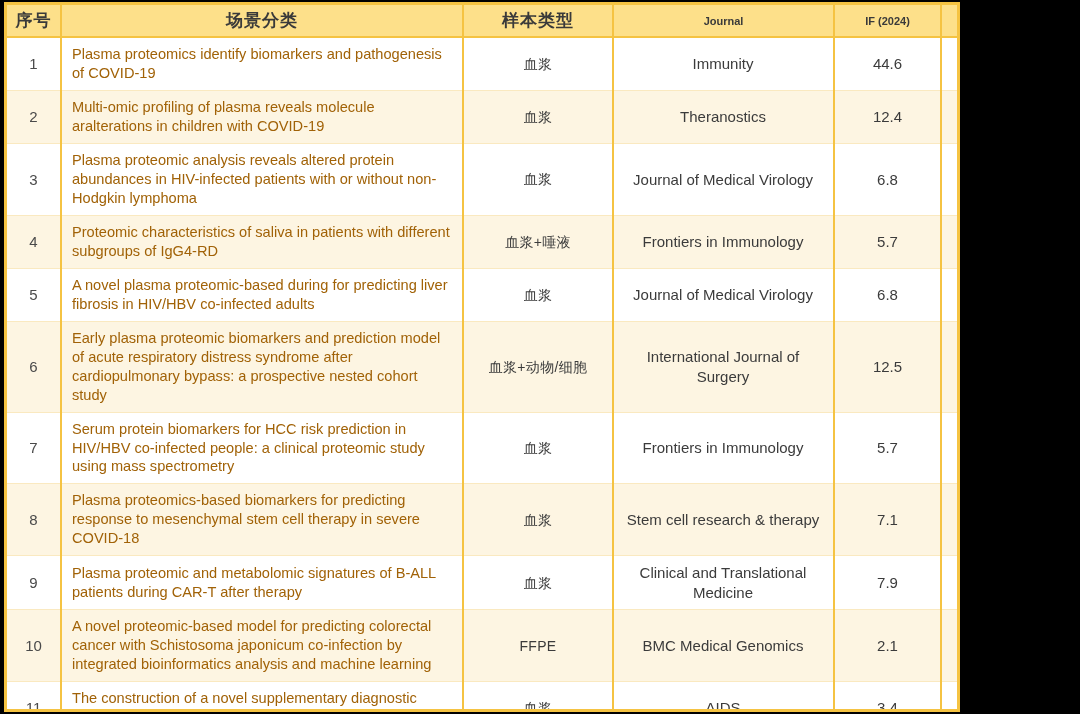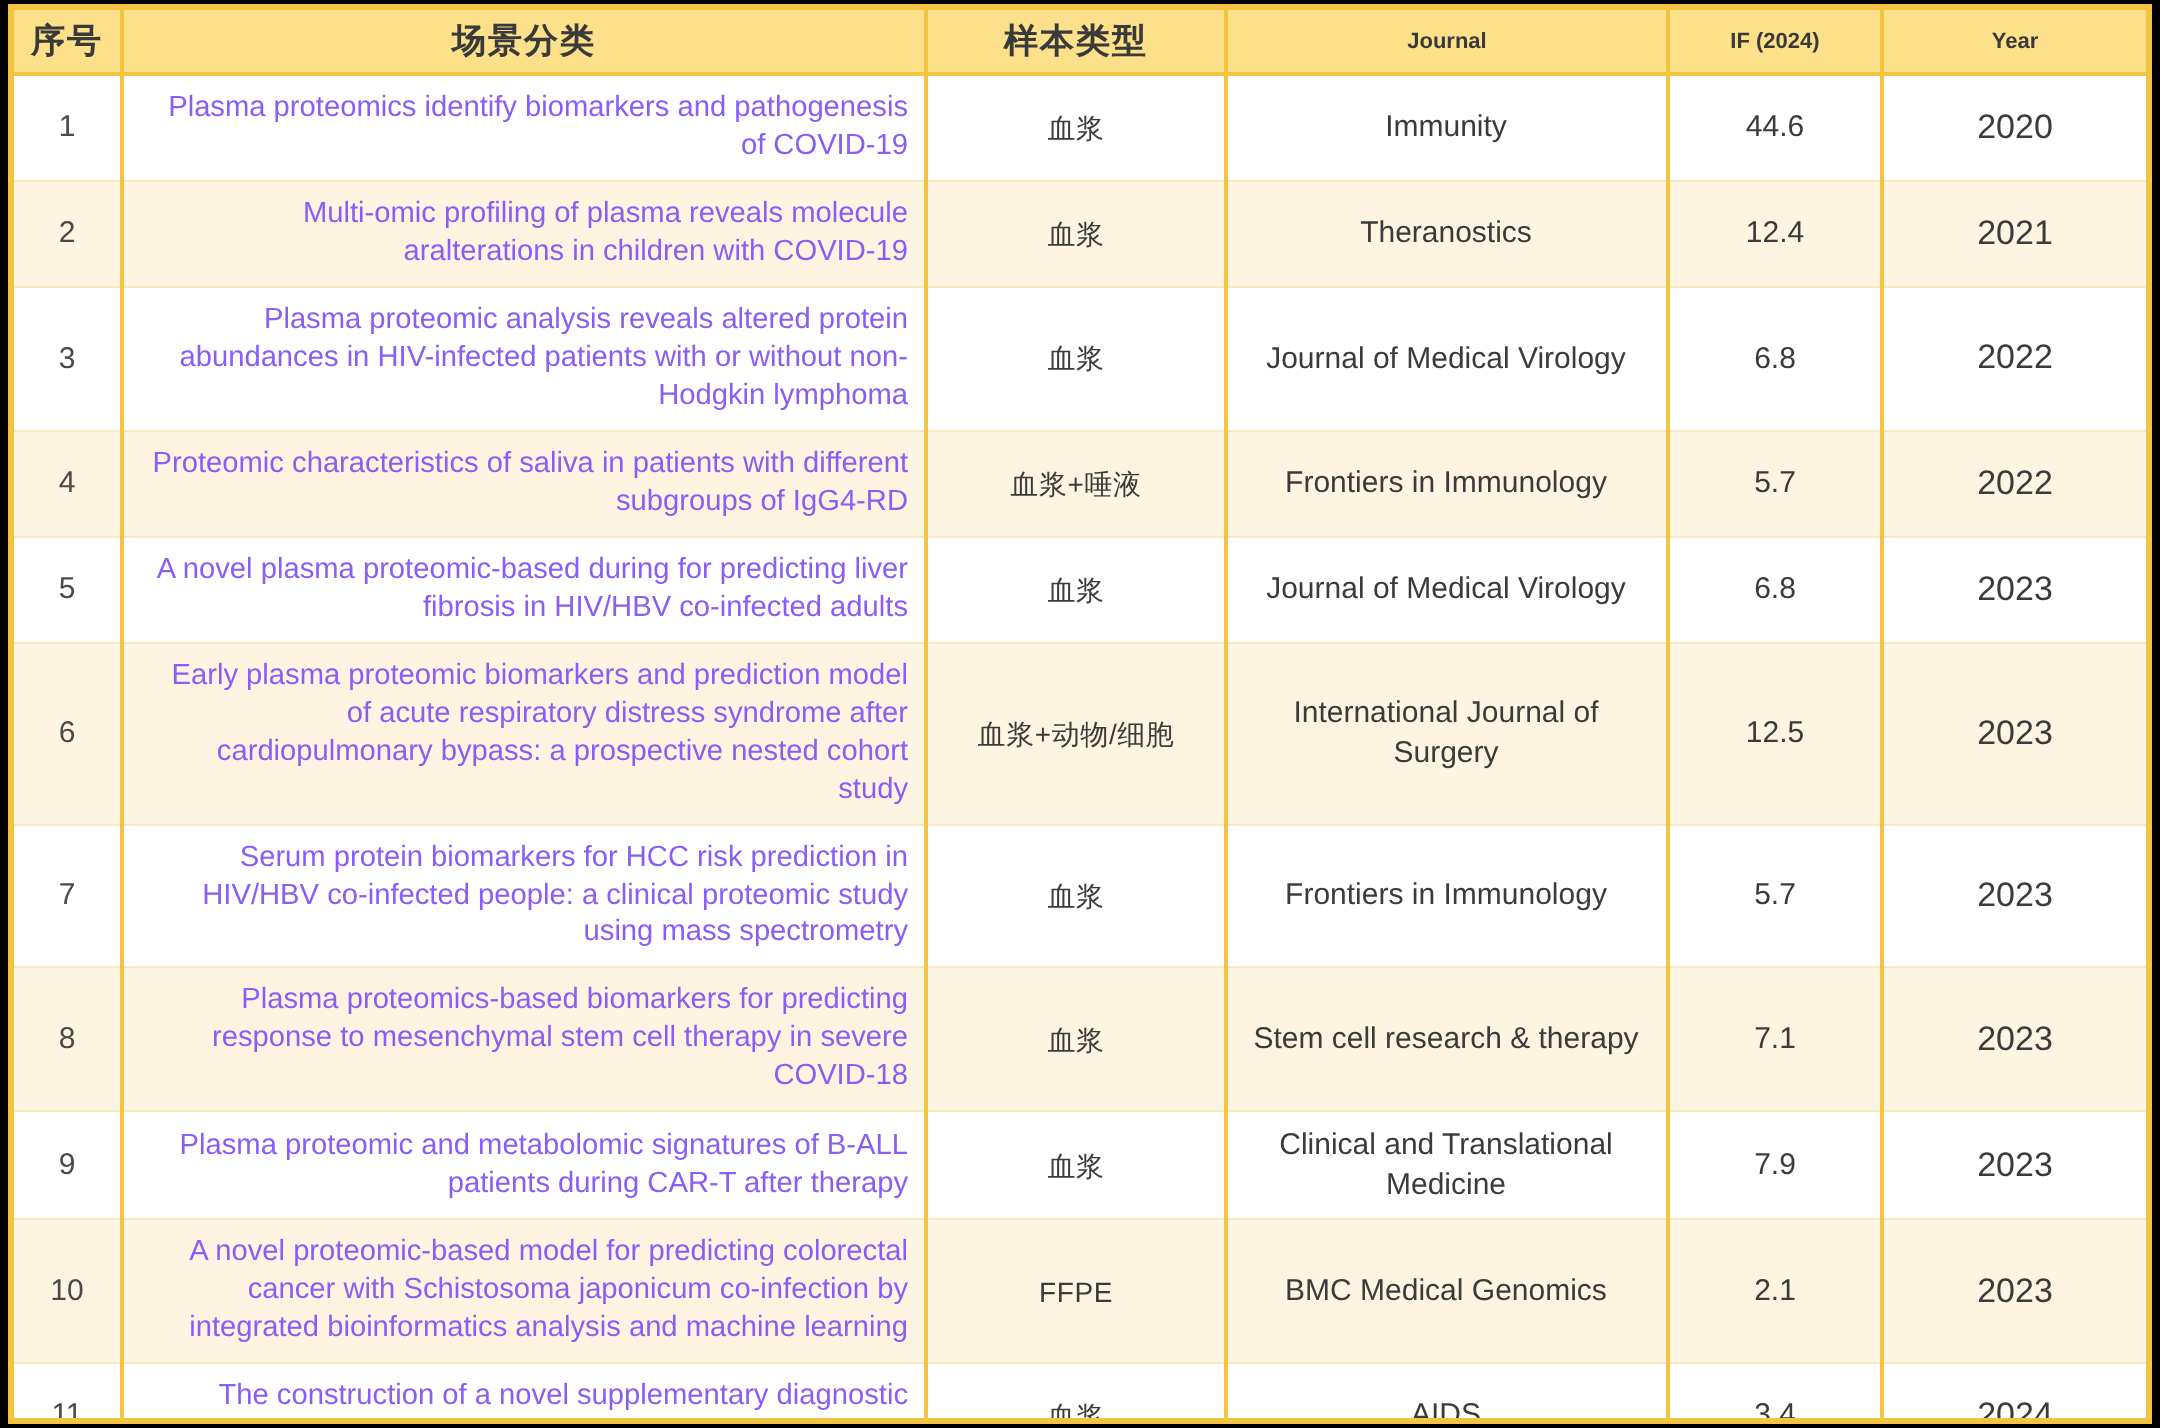--- a/index.html
+++ b/index.html
@@ -13,21 +13,21 @@
     overflow: hidden;
   }
   body {
     font-family: "Liberation Sans", "DejaVu Sans", sans-serif;
   }
 
   .table-frame {
     position: absolute;
     left: 4px;
     top: 2px;
-    width: 1072px;
+    width: 956px;
     height: 710px;
     border: 3px solid #F5C342;
     background: #FFFFFF;
     overflow: hidden;
   }
 
   table.lit-table {
     width: 100%;
     height: 100%;
     border-collapse: collapse;
@@ -75,24 +75,24 @@
   tbody tr.even td { background: #FDF5E2; }
   tbody tr:last-child td { border-bottom: none; }
 
   td.id {
     text-align: center;
     font-size: 15px;
     color: #4A4A4A;
     padding: 6px 2px;
   }
   td.title {
-    text-align: right;
+    text-align: left;
     padding-left: 10px;
     padding-right: 8px;
-    color: #8b5cf6;
+    color: #a16207;
   }
   td.sample {
     text-align: center;
     font-size: 14px;
     letter-spacing: 0.3px;
     color: #3B3B3B;
   }
   td.journal {
     text-align: center;
     font-size: 15px;

